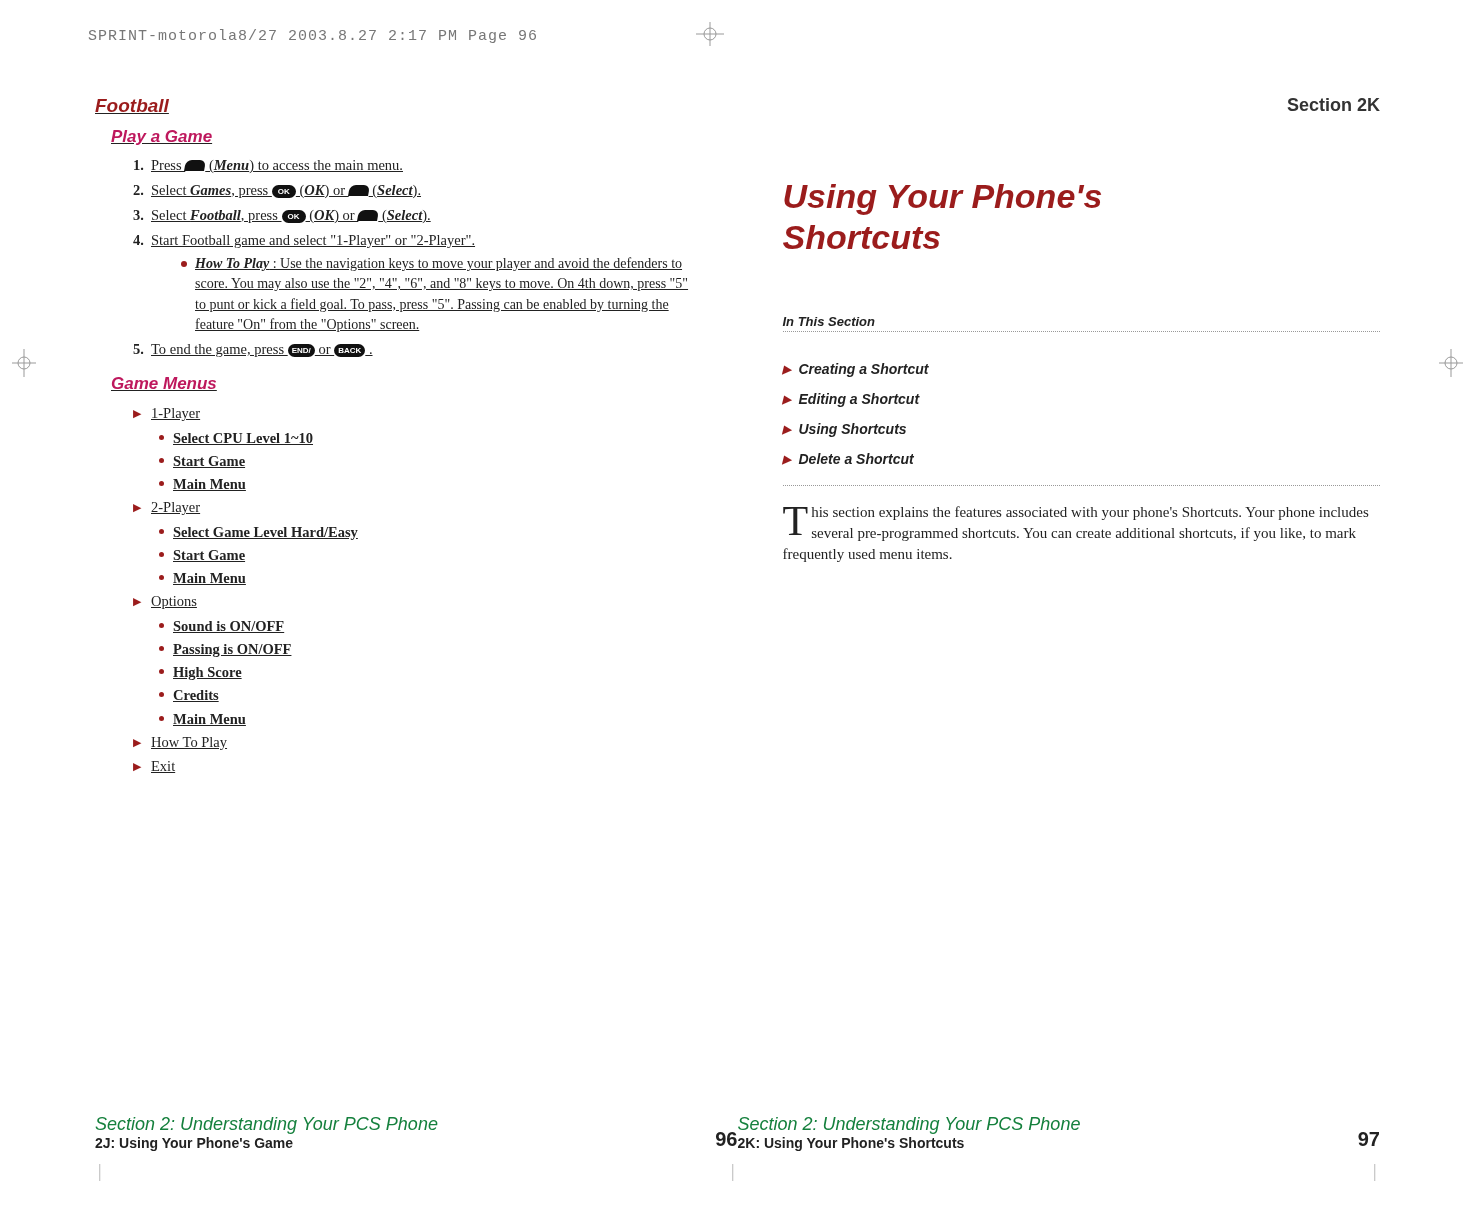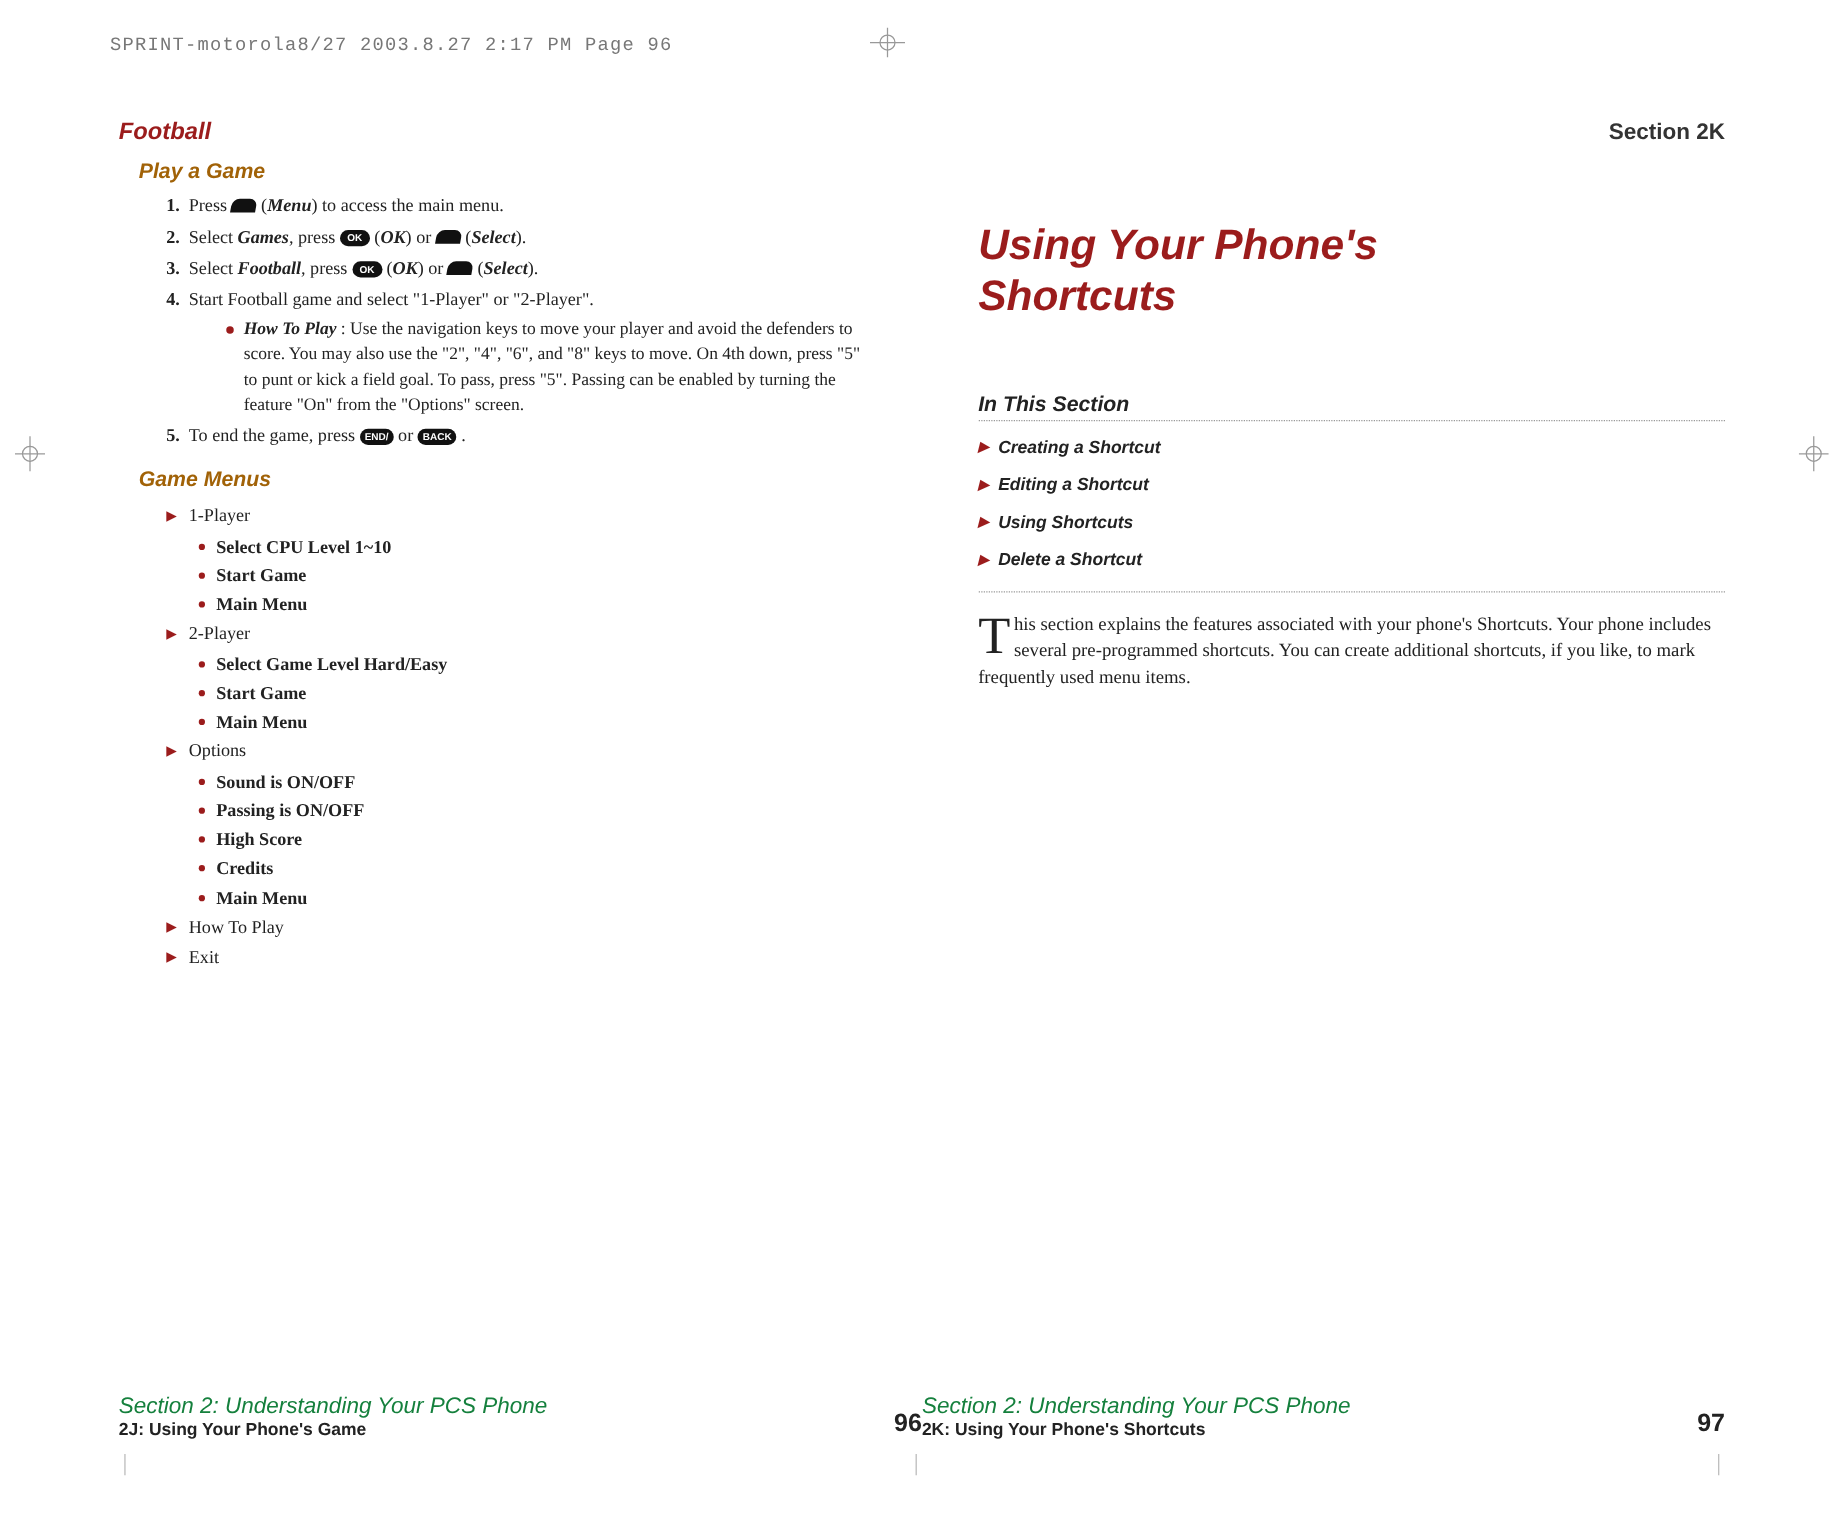--- a/index.html
+++ b/index.html
@@ -40,39 +40,39 @@
     left: 95px;
     right: 95px;
     bottom: 60px;
     display: flex;
   }
   .page {
     flex: 1;
     position: relative;
     padding-bottom: 60px;
   }
-  .page-left { padding-right: 45px; }
+  .page-left { padding-right: 45px; text-decoration: underline; }
   .page-right { padding-left: 45px; }
 
   .h-red {
     font-family: "Trebuchet MS", Arial, sans-serif;
     font-weight: bold;
     font-style: italic;
     color: #9b1c1c;
   }
   .h-section-top {
     font-family: "Trebuchet MS", Arial, sans-serif;
     font-weight: bold;
     color: #333;
     font-size: 18px;
   }
   .title-left { font-size: 19px; }
   .subheading {
     font-size: 17px;
-    color: #a16207;
+    color: #be185d;
     font-style: italic;
     font-weight: bold;
     font-family: "Trebuchet MS", Arial, sans-serif;
     margin-top: 10px;
     margin-bottom: 8px;
     margin-left: 16px;
   }
   ol.steps {
     list-style: none;
     margin-left: 38px;
@@ -176,26 +176,26 @@
     color: #9b1c1c;
     font-size: 34px;
     line-height: 1.2;
     margin-top: 60px;
   }
 
   .in-this {
     font-family: "Trebuchet MS", Arial, sans-serif;
     font-weight: bold;
     font-style: italic;
-    font-size: 17px;
+    font-size: 13px;
     color: #222;
     border-bottom: 1px dotted #999;
     padding-bottom: 2px;
     margin-top: 56px;
-    margin-bottom: 12px;
+    margin-bottom: 29px;
   }
   .toc-item {
     position: relative;
     padding-left: 16px;
     font-size: 14px;
     font-family: "Trebuchet MS", Arial, sans-serif;
     font-weight: bold;
     font-style: italic;
     margin-bottom: 14px;
     color: #222;

